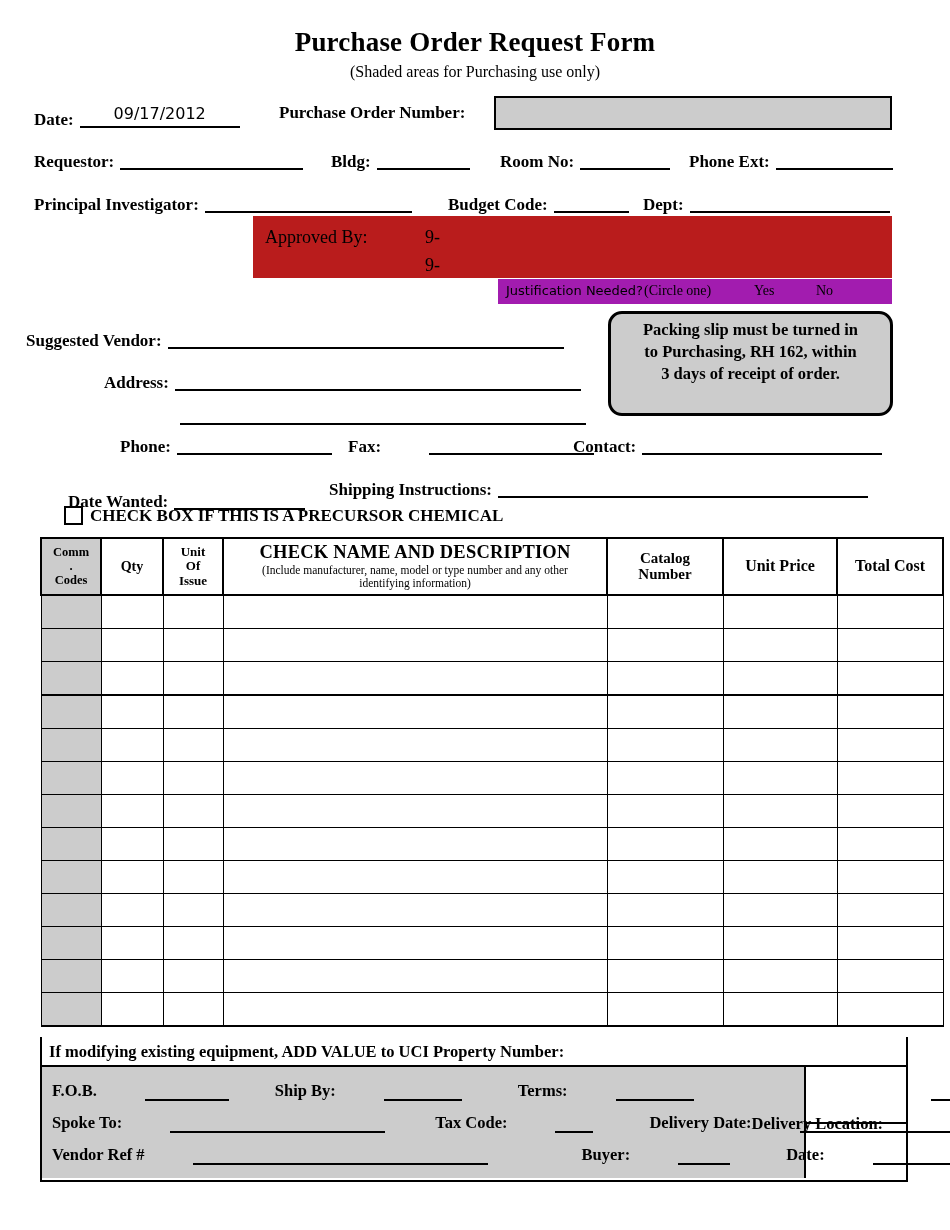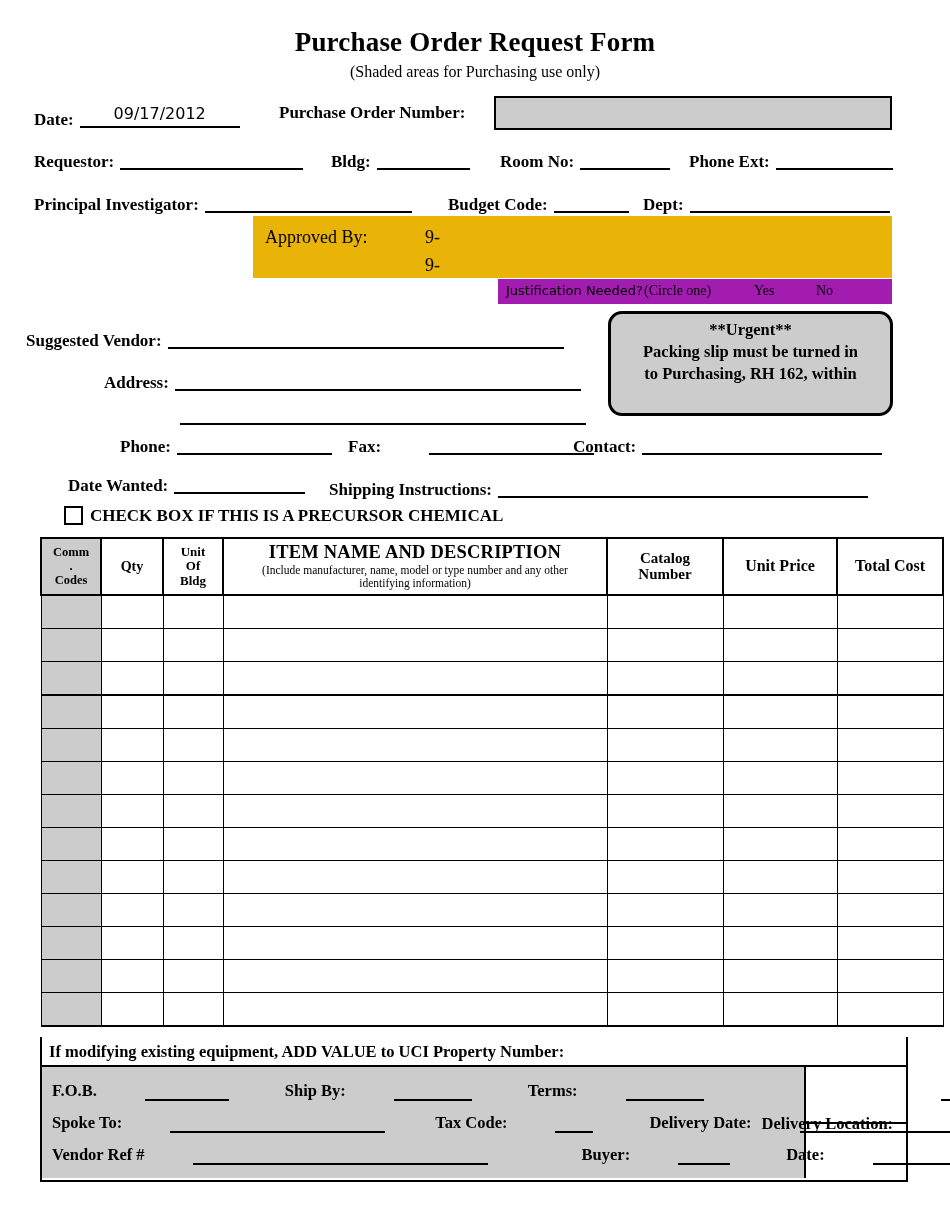--- a/index.html
+++ b/index.html
@@ -70,21 +70,21 @@
     border: 2px solid #000;
     background: #cccccc;
     box-sizing: border-box;
   }
   .approved-box {
     position: absolute;
     left: 253px;
     top: 216px;
     width: 639px;
     height: 62px;
-    background: #eab308;
+    background: #b91c1c;
     box-sizing: border-box;
   }
   .approved-label {
     position: absolute;
     left: 12px;
     top: 11px;
     font-size: 18px;
   }
   .approved-9a {
     position: absolute;
@@ -334,23 +334,23 @@
 </div>
 
 <div class="justif-box">
   <span class="justif-q">Justification Needed?</span>
   <span class="justif-circle">(Circle one)</span>
   <span class="justif-yes">Yes</span>
   <span class="justif-no">No</span>
 </div>
 
 <div class="urgent-box">
-  <div>**Urgent**</div>
   <div>Packing slip must be turned in</div>
   <div>to Purchasing, RH 162, within</div>
+  <div>3 days of receipt of order.</div>
 </div>
 
 <div class="row" style="left:26px; top:327px;">
   <span class="lbl">Suggested Vendor:</span>
   <span class="rule rule-wrap" style="width:396px; height:20px;">
     <span class="field-val"></span>
   </span>
 </div>
 <div class="row" style="left:104px; top:369px;">
   <span class="lbl">Address:</span>
@@ -376,21 +376,21 @@
     <span class="field-val"></span>
   </span>
 </div>
 <div class="row" style="left:573px; top:433px;">
   <span class="lbl">Contact:</span>
   <span class="rule rule-wrap" style="width:240px; height:20px;">
     <span class="field-val"></span>
   </span>
 </div>
 
-<div class="row" style="left:68px; top:472px;">
+<div class="row" style="left:68px; top:488px;">
   <span class="lbl">Date Wanted:</span>
   <span class="rule rule-wrap" style="width:131px; height:20px;">
     <span class="field-val"></span>
   </span>
 </div>
 <div class="row" style="left:329px; top:476px;">
   <span class="lbl">Shipping Instructions:</span>
   <span class="rule rule-wrap" style="width:370px; height:20px;">
     <span class="field-val"></span>
   </span>
@@ -406,24 +406,24 @@
     <tr>
       <th class="c-comm">
         <div>Comm</div>
         <div>.</div>
         <div>Codes</div>
       </th>
       <th class="c-qty">Qty</th>
       <th class="c-unit">
         <div>Unit</div>
         <div>Of</div>
-        <div>Bldg</div>
+        <div>Issue</div>
       </th>
       <th class="c-item">
-        <div class="item-head-main">ITEM NAME AND DESCRIPTION</div>
+        <div class="item-head-main">CHECK NAME AND DESCRIPTION</div>
         <div class="item-head-sub">(Include manufacturer, name, model or type number and any other identifying information)</div>
       </th>
       <th class="c-cat">
         <div>Catalog</div>
         <div>Number</div>
       </th>
       <th class="c-price">Unit Price</th>
       <th class="c-total">Total Cost</th>
     </tr>
   </thead>
@@ -554,21 +554,21 @@
 
 <div class="footer-block">
   <div class="footer-shade"></div>
   <div class="footer-white-split"></div>
 
   <div class="f-line" style="left:10px; top:14px;">
     <span>F.O.B.</span>
     <span class="rule rule-wrap" style="width:84px; height:18px;">
       <span class="field-val"></span>
     </span>
-    <span style="margin-left:10px;">Ship By:</span>
+    <span style="">Ship By:</span>
     <span class="rule rule-wrap" style="width:78px; height:18px;">
       <span class="field-val"></span>
     </span>
     <span style="margin-left:10px;">Terms:</span>
     <span class="rule rule-wrap" style="width:78px; height:18px;">
       <span class="field-val"></span>
     </span>
     <span style="margin-left:12px;margin-top:33px;">Delivery Location:</span>
     <span class="rule rule-wrap" style="width:125px; height:18px;">
       <span class="field-val"></span>

